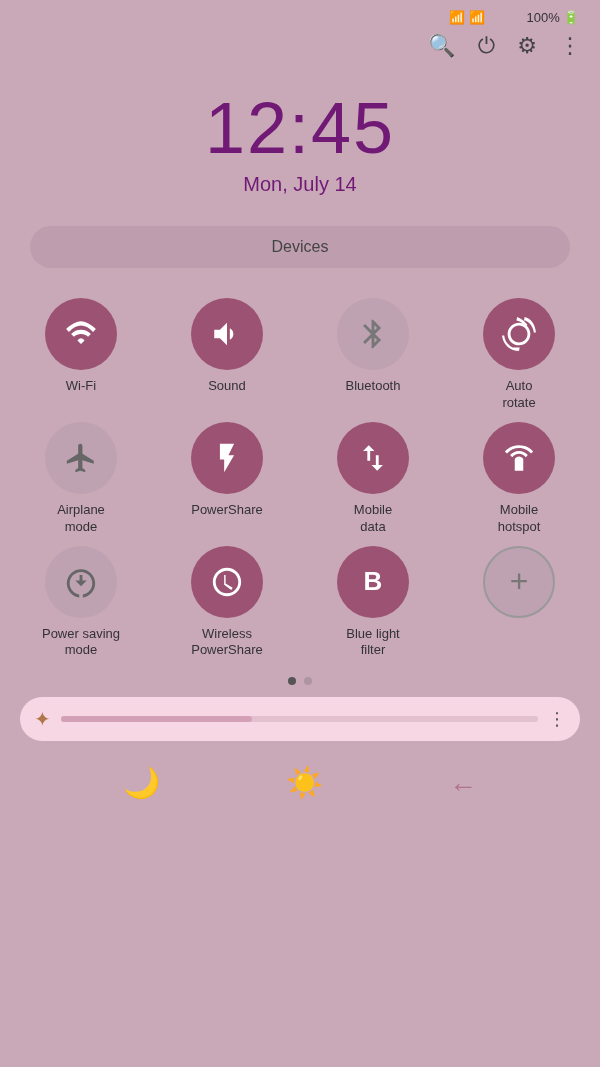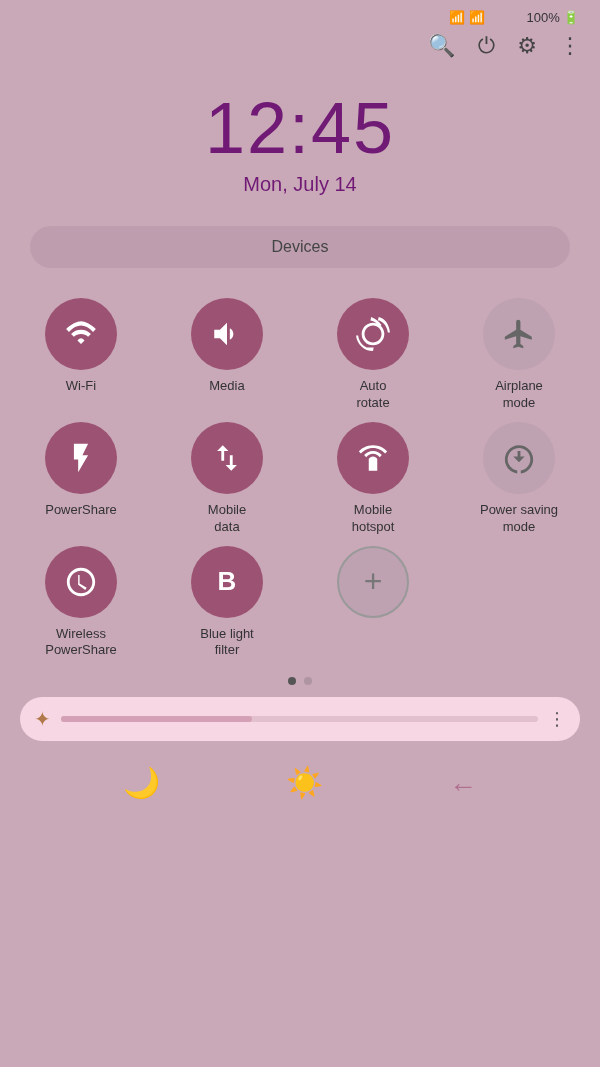--- a/index.html
+++ b/index.html
@@ -212,23 +212,31 @@
     </div>
     <span class="qs-label">Wi-Fi</span>
   </div>
 
   <div class="qs-item">
     <div class="qs-icon active">
       <svg width="34" height="34" viewBox="0 0 24 24" fill="white">
           <path d="M3 9v6h4l5 5V4L7 9H3zm13.5 3c0-1.8-1-3.3-2.5-4.1v8.2c1.5-.8 2.5-2.3 2.5-4.1z"></path>
         </svg>
     </div>
-    <span class="qs-label">Media</span>
-  </div>
-
+    <span class="qs-label">Sound</span>
+  </div>
+
+  <div class="qs-item">
+    <div class="qs-icon inactive">
+      <svg width="34" height="34" viewBox="0 0 24 24" fill="#777">
+          <path d="M17.71 7.71L12 2h-1v7.59L6.41 5 5 6.41 10.59 12 5 17.59 6.41 19 11 14.41V22h1l5.71-5.71-4.3-4.29 4.3-4.29zM13 5.83l1.88 1.88L13 9.59V5.83zm1.88 10.46L13 18.17v-3.76l1.88 1.88z"></path>
+        </svg>
+    </div>
+    <span class="qs-label">Bluetooth</span>
+  </div>
 
   <div class="qs-item">
     <div class="qs-icon active">
       <svg width="34" height="34" viewBox="0 0 24 24" fill="white">
           <path d="M16.48 2.52c3.27 1.55 5.61 4.72 5.97 8.48h1.5C23.44 4.84 20.29 1 16 0l-.5 2.52.98.0zM10.72 0L10.22 2.52C13 3.08 15.25 4.72 16.6 7L18 5.6C16.28 3.04 13.68 1.2 10.72 0zM12 4C7.58 4 4 7.58 4 12s3.58 8 8 8 8-3.58 8-8-3.58-8-8-8zm0 14c-3.31 0-6-2.69-6-6s2.69-6 6-6 6 2.69 6 6-2.69 6-6 6zM7.52 21.48C4.25 19.94 1.91 16.76 1.55 13H.05C.56 19.16 5.71 24 12 24l.5-2.52-5-.0z"></path>
         </svg>
     </div>
     <span class="qs-label">Auto<br>rotate</span>
   </div>
 

